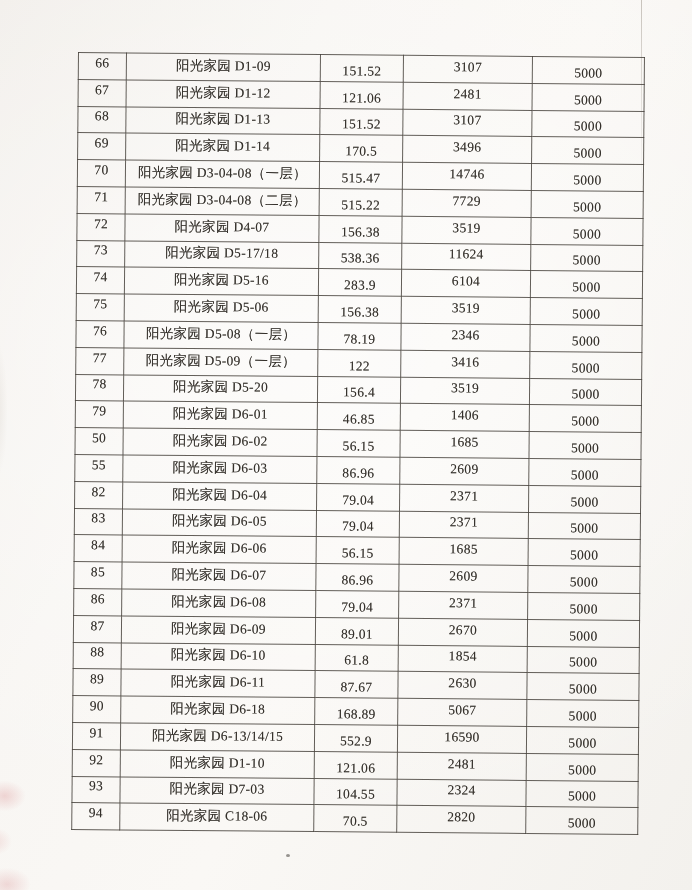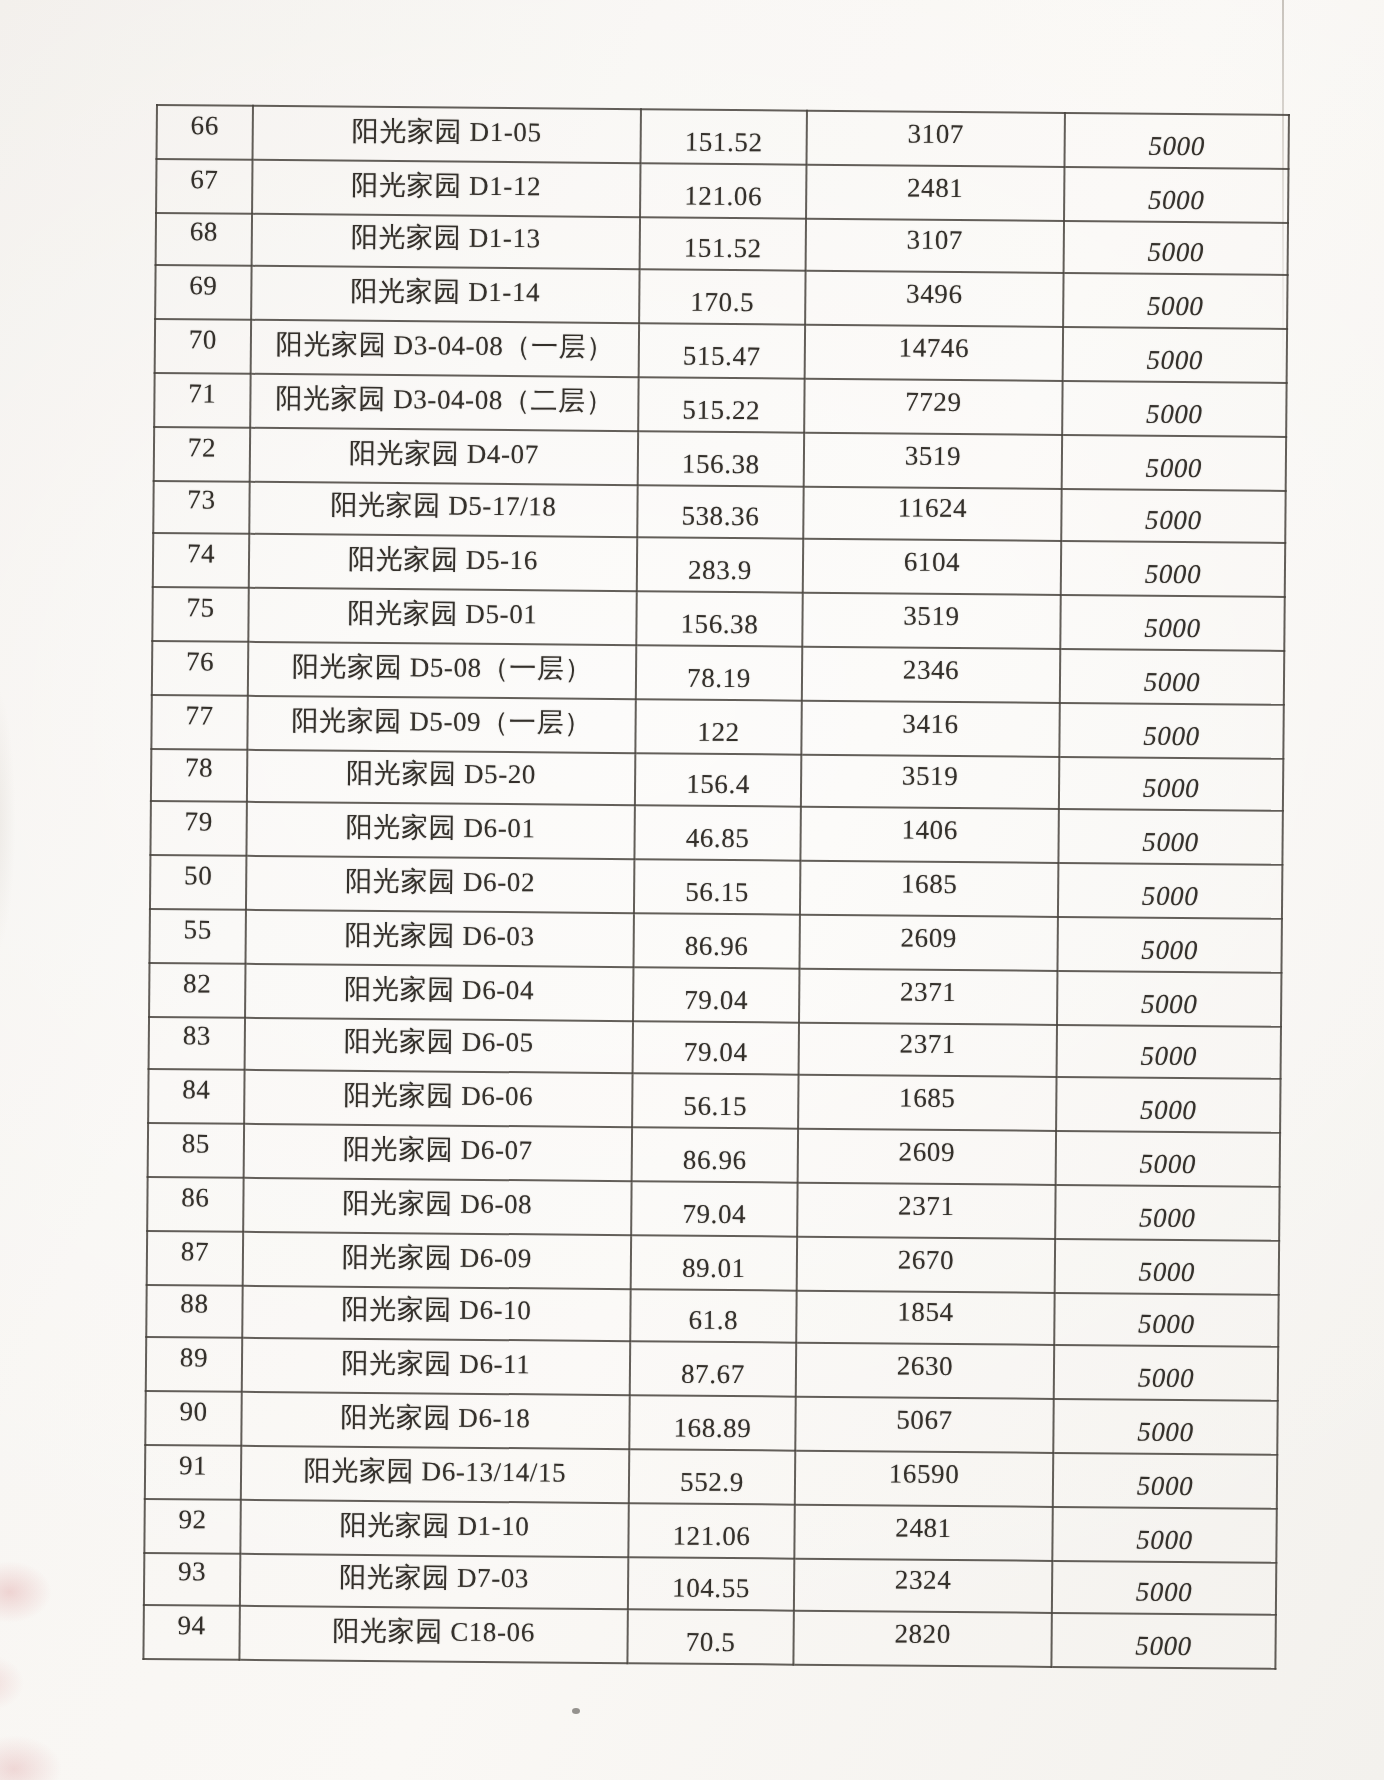--- a/index.html
+++ b/index.html
@@ -55,21 +55,21 @@
     letter-spacing: 0.3px;
     text-shadow: 0 0 0.6px rgba(52,48,43,0.45);
     white-space: nowrap;
     overflow: hidden;
   }
   table.data-table tr { height: 26.8px; }
   td.c0 { width: 47px;  font-size: 13px; }
   td.c1 { width: 193px; font-size: 13px; letter-spacing: 0.2px; }
   td.c2 { width: 82px; }
   td.c3 { width: 128px; margin-top: 33px; }
-  td.c4 { width: 111px; font-style: italic; }
+  td.c4 { width: 111px; }
   td.c0 span { position: relative; top: -3px; }
   td.c1 span { position: relative; top: -1px; }
   td.c2 span { position: relative; top: 3px; }
   td.c3 span { position: relative; top: -2px; }
   td.c4 span { position: relative; top: 3px; }
 </style>
 </head>
 <body>
 
 <div class="page">
@@ -77,21 +77,21 @@
   <div class="crease-tr2"></div>
   <div class="smudge-l2"></div>
   <div class="smudge-bl"></div>
   <div class="stray-dot"></div>
 
   <div class="table-wrap">
     <table class="data-table">
       <tbody>
           <tr>
             <td class="c0"><span>66</span></td>
-            <td class="c1"><span>阳光家园 D1-05</span></td>
+            <td class="c1"><span>阳光家园 D1-09</span></td>
             <td class="c2"><span>151.52</span></td>
             <td class="c3"><span>3107</span></td>
             <td class="c4"><span>5000</span></td>
           </tr>
           <tr>
             <td class="c0"><span>67</span></td>
             <td class="c1"><span>阳光家园 D1-12</span></td>
             <td class="c2"><span>121.06</span></td>
             <td class="c3"><span>2481</span></td>
             <td class="c4"><span>5000</span></td>
@@ -140,21 +140,21 @@
           </tr>
           <tr>
             <td class="c0"><span>74</span></td>
             <td class="c1"><span>阳光家园 D5-16</span></td>
             <td class="c2"><span>283.9</span></td>
             <td class="c3"><span>6104</span></td>
             <td class="c4"><span>5000</span></td>
           </tr>
           <tr>
             <td class="c0"><span>75</span></td>
-            <td class="c1"><span>阳光家园 D5-01</span></td>
+            <td class="c1"><span>阳光家园 D5-06</span></td>
             <td class="c2"><span>156.38</span></td>
             <td class="c3"><span>3519</span></td>
             <td class="c4"><span>5000</span></td>
           </tr>
           <tr>
             <td class="c0"><span>76</span></td>
             <td class="c1"><span>阳光家园 D5-08（一层）</span></td>
             <td class="c2"><span>78.19</span></td>
             <td class="c3"><span>2346</span></td>
             <td class="c4"><span>5000</span></td>

